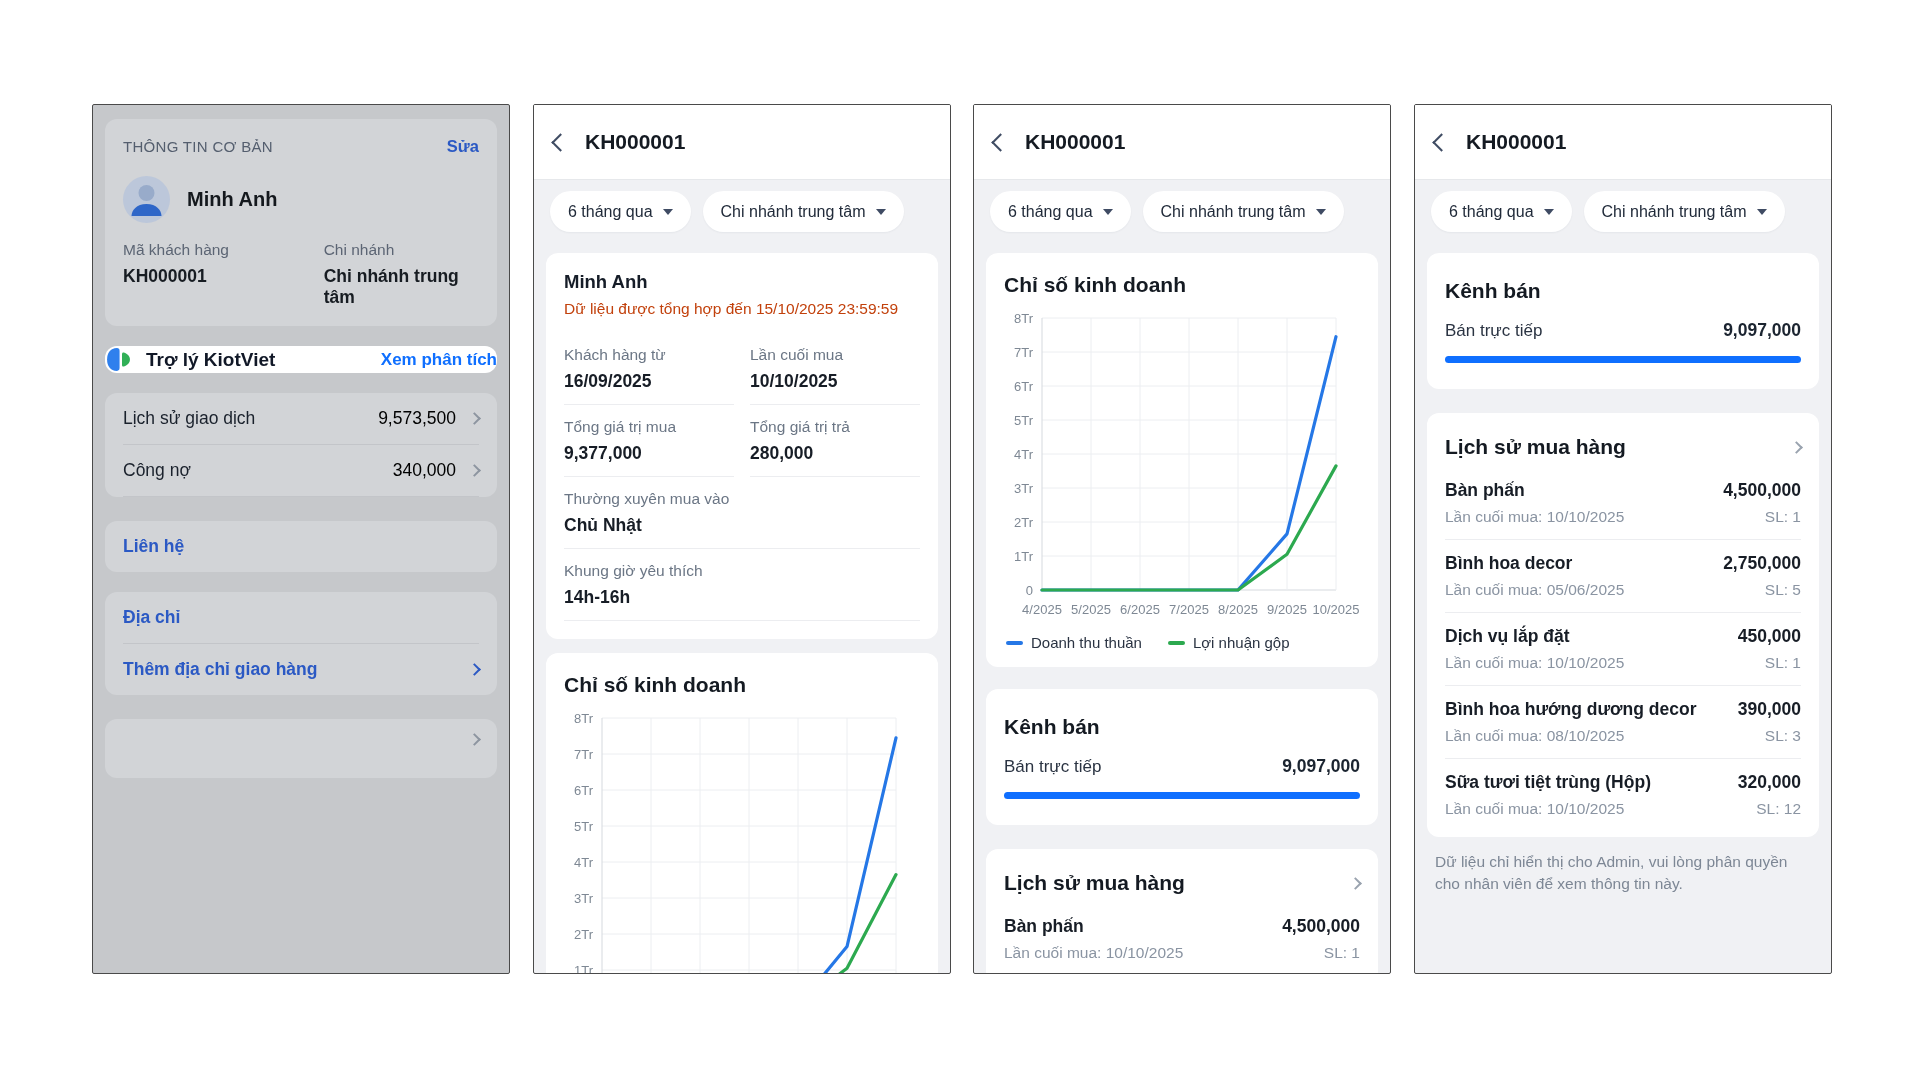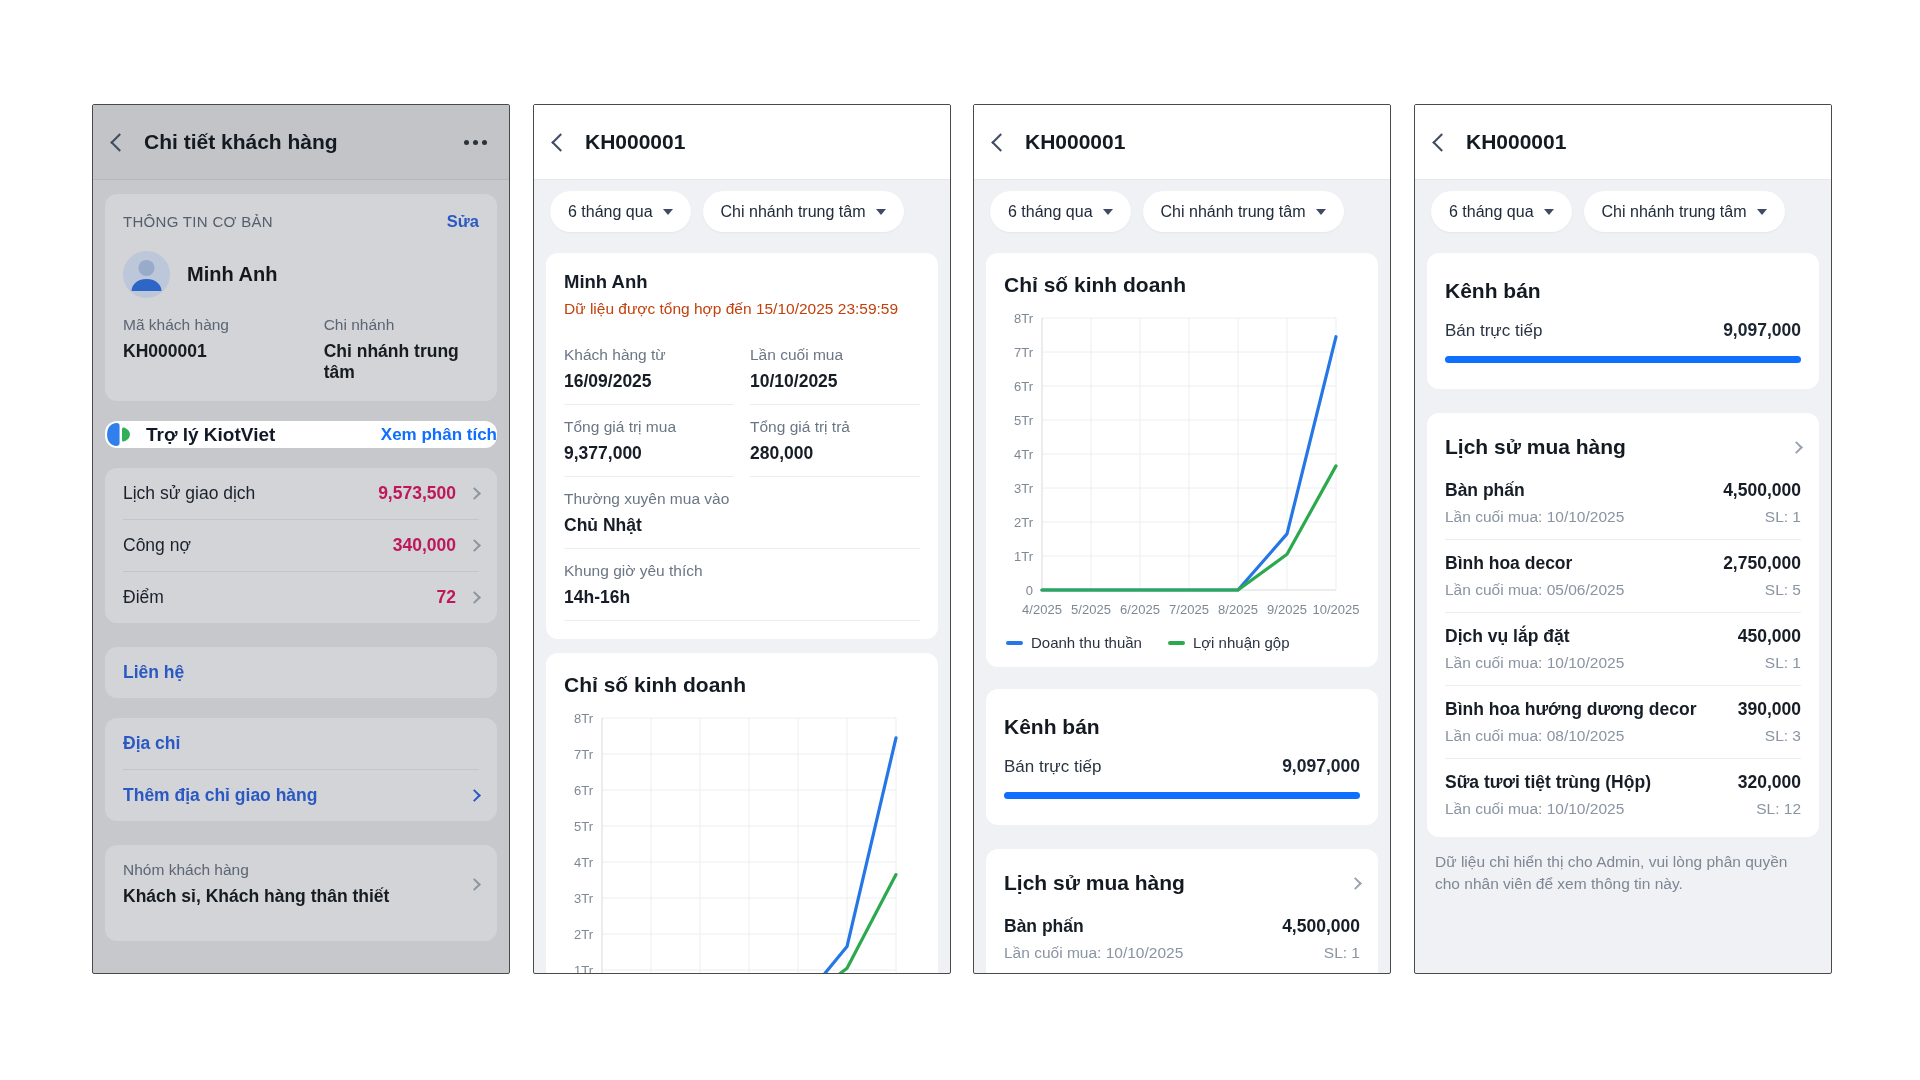--- a/index.html
+++ b/index.html
@@ -46,21 +46,21 @@
   .avatar svg { position:absolute; inset:0; }
   .who-name { font-size:20px; font-weight:700; color:#14181d; margin-left:17px; }
   .grid2 { display:grid; grid-template-columns:53% 47%; column-gap:12px; }
   .fld-label { font-size:15.5px; color:#5c6574; }
   .fld-value { font-size:17.5px; font-weight:700; color:#171c22; margin-top:7px; }
   .mt22 { margin-top:18px; }
   .asst { display:flex; align-items:center; padding:15px 18px; }
   .asst-title { font-size:19px; font-weight:600; color:#111827; margin-left:14px; }
   .rowline { display:flex; align-items:center; padding:15px 18px; cursor:pointer; }
   .rowline .lab { font-size:17.5px; color:#1a212c; }
-  .rowline .val { font-size:17.5px; font-weight:700; color:#be185d; margin-left:auto; }
+  .rowline .val { font-size:17.5px; font-weight:400; color:#000000; margin-left:auto; }
   .chev { width:9px; height:9px; border-top:2.2px solid #8d95a0; border-right:2.2px solid #8d95a0;
     transform:rotate(45deg); flex:0 0 auto; margin-left:14px; }
   .chev.blue { border-color:#2b59c4; }
   .chev.gray3 { border-color:#9aa3af; }
   .sep { height:1px; background:#c3c5c9; margin:0 18px; }
   .card.flush { padding:0; }
   .bluelab { font-size:17.5px; font-weight:600; color:#2b59c4; }
   .group-row { display:flex; align-items:center; padding:16px 18px 34px; cursor:pointer; }
 
   
@@ -99,30 +99,20 @@
   .admin-note { margin:14px 20px 0; font-size:15.5px; line-height:1.45; color:#7d8795; }
   .mt8 { margin-top:8px; } .mt14 { margin-top:14px; }
   .mt20 { margin-top:20px; } .mt24 { margin-top:24px; }
 </style>
 </head>
 <body>
 
 <div class="stage">
 
   <div class="phone dim" id="p1">
-    <div class="hdr dimhdr">
-      <span class="back"></span>
-      <span class="hdr-title">Chi tiết khách hàng</span>
-      <span class="spacer"></span>
-      <span class="dots">
-          <i></i>
-          <i></i>
-          <i></i>
-        </span>
-    </div>
 
     <div class="card mt14">
       <div class="sec-head">
         <span class="sec-title">THÔNG TIN CƠ BẢN</span>
         <span class="spacer"></span>
         <span class="link-dim">Sửa</span>
       </div>
       <div class="who">
         <span class="avatar">
           <svg viewBox="0 0 47 47">
@@ -160,25 +150,20 @@
         <span class="val">9,573,500</span>
         <span class="chev"></span>
       </div>
       <div class="sep"></div>
       <div class="rowline">
         <span class="lab">Công nợ</span>
         <span class="val">340,000</span>
         <span class="chev"></span>
       </div>
       <div class="sep"></div>
-      <div class="rowline">
-        <span class="lab">Điểm</span>
-        <span class="val">72</span>
-        <span class="chev"></span>
-      </div>
     </div>
 
     <div class="card flush mt24">
       <div class="rowline">
         <span class="bluelab">Liên hệ</span>
       </div>
     </div>
 
     <div class="card flush mt20">
       <div class="rowline">
@@ -187,24 +172,20 @@
       <div class="sep"></div>
       <div class="rowline">
         <span class="bluelab">Thêm địa chỉ giao hàng</span>
         <span class="spacer"></span>
         <span class="chev blue"></span>
       </div>
     </div>
 
     <div class="card flush mt24">
       <div class="group-row">
-        <div>
-          <div class="fld-label">Nhóm khách hàng</div>
-          <div class="fld-value">Khách sỉ, Khách hàng thân thiết</div>
-        </div>
         <span class="spacer"></span>
         <span class="chev"></span>
       </div>
     </div>
   </div>
 
   <div class="phone" id="p2">
     <div class="hdr">
       <span class="back"></span>
       <span class="hdr-title">KH000001</span>

